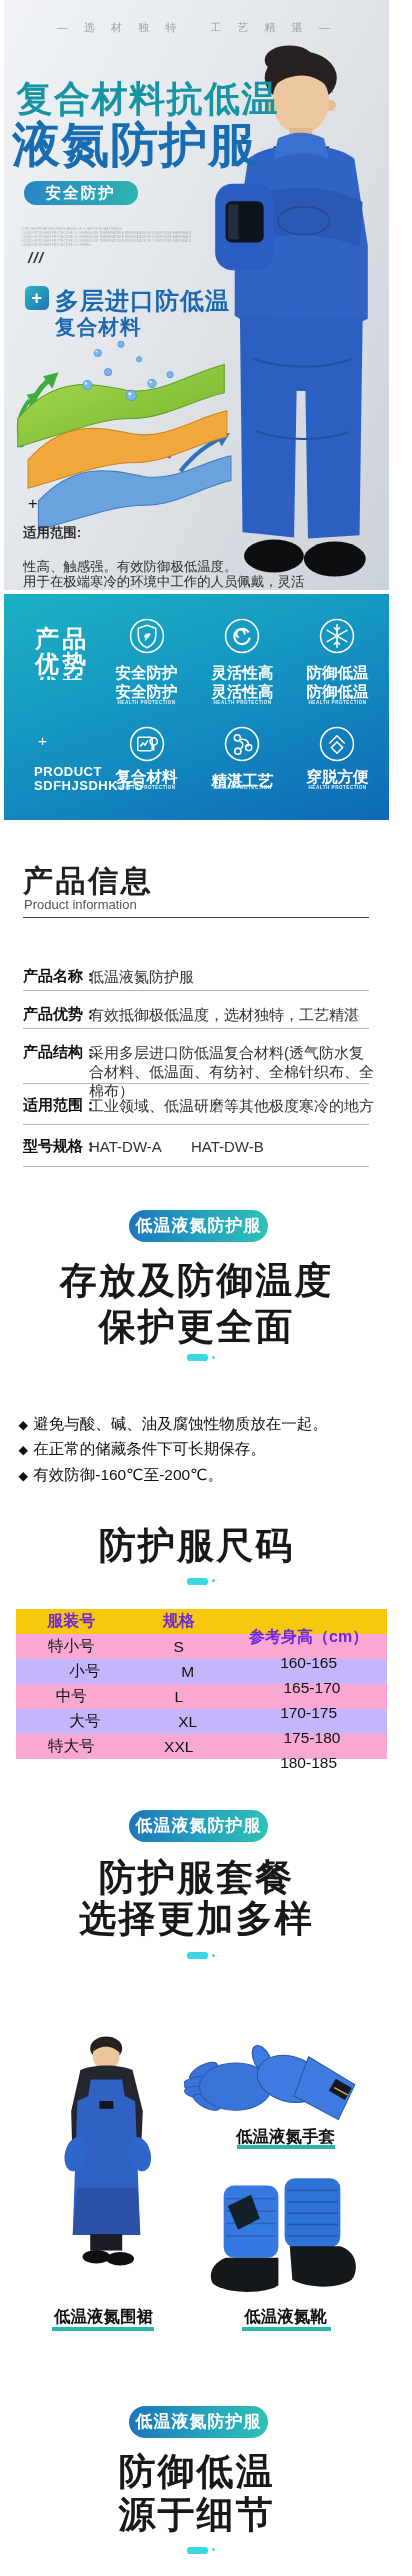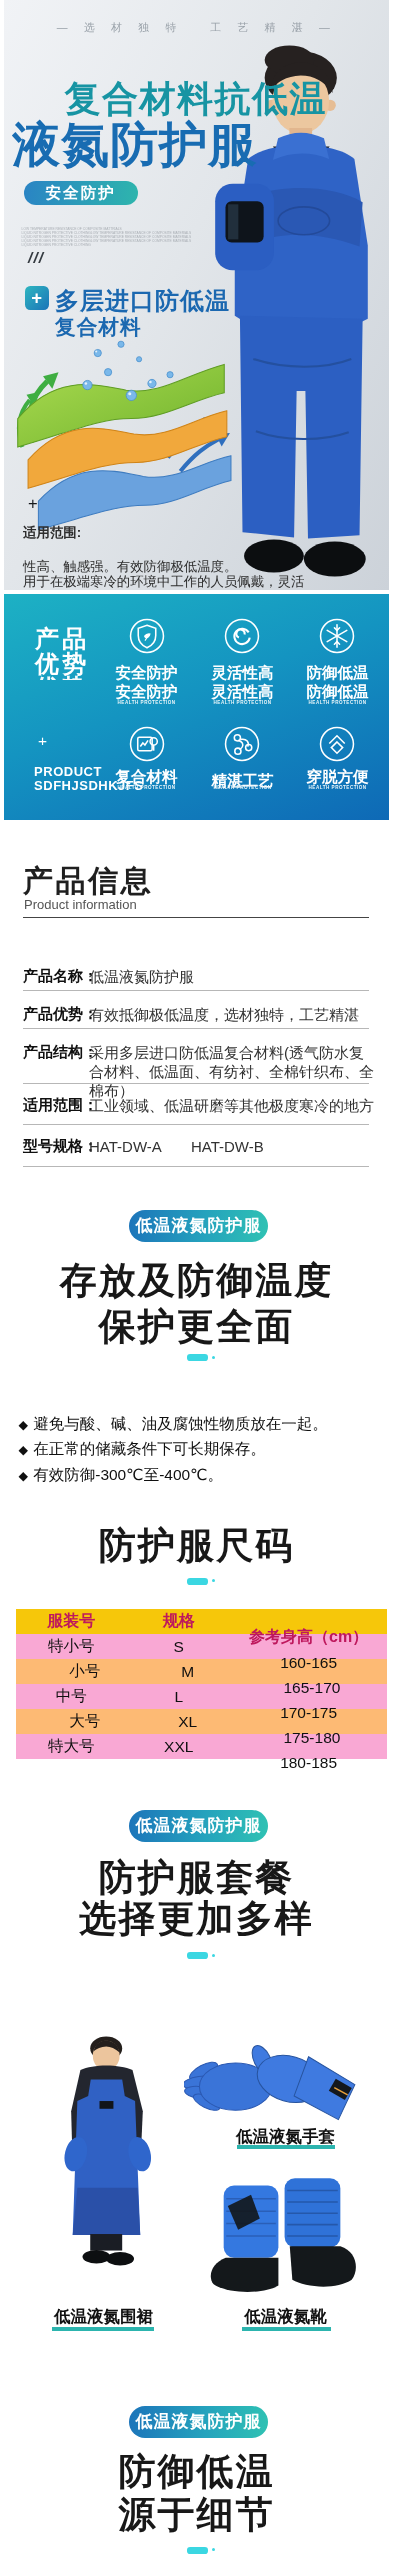--- a/index.html
+++ b/index.html
@@ -4,21 +4,21 @@
 <style>
   html,body{margin:0;padding:0;background:#fff;}
   .page{position:relative;width:412px;height:3031px;background:#fff;overflow:hidden;
         font-family:"Liberation Sans","DejaVu Sans",sans-serif;color:#222;}
   .abs{position:absolute;}
   
   .hero{left:4.1px;top:0;width:385px;height:590px;overflow:hidden;
         background:linear-gradient(118deg,#f1f3f6 0%,#e2e6ea 45%,#ccd2d9 100%);}
   .tagline{top:20.6px;left:0;width:100%;text-align:center;font-size:10.8px;color:#98a0a8;
            letter-spacing:6.7px;white-space:nowrap;}
-  .hero-t1{left:12.4px;top:75px;font-size:36px;font-weight:700;color:#1794a3;letter-spacing:1.5px;white-space:nowrap;margin-left:48px;}
+  .hero-t1{left:12.4px;top:75px;font-size:36px;font-weight:700;color:#1794a3;letter-spacing:1.5px;white-space:nowrap;}
   .hero-t2{left:8.2px;top:113px;font-size:48px;font-weight:700;color:#186cb2;letter-spacing:1px;white-space:nowrap;}
   .hero-badge{left:19.6px;top:181px;width:114px;height:24px;border-radius:12.4px;
               background:linear-gradient(95deg,#2a84c4,#2eb5ad);color:#fff;font-size:15.5px;
               font-weight:700;text-align:center;line-height:24px;letter-spacing:2.1px;}
   .hero-filler{left:17.5px;top:227px;font-size:3.3px;line-height:4.1px;color:#a9aeb4;white-space:nowrap;}
   .hero-slashes{left:24px;top:249px;font-size:15.5px;font-weight:800;font-style:italic;color:#343a40;letter-spacing:1px;}
   .plus-chip{left:20.6px;top:286px;width:24px;height:24px;border-radius:5.2px;
              background:linear-gradient(135deg,#2eb6c0,#1b74b8);color:#fff;font-size:18.5px;
              text-align:center;line-height:23px;font-weight:700;}
   .hero-f1{left:51px;top:285px;font-size:24px;font-weight:700;color:#1b68b0;letter-spacing:1px;white-space:nowrap;}
@@ -51,23 +51,23 @@
   .cyan-dot{width:3.1px;height:3.1px;border-radius:1.5px;background:#3bd7e2;}
   
   .bullet{left:18.5px;font-size:15.5px;color:#101010;white-space:nowrap;}
   .bullet .dia{font-size:12.4px;margin-right:5.2px;}
   
   .size-table{left:15.5px;top:1609px;width:371px;}
   .trow{display:flex;height:25px;align-items:center;}
   .trow .c1{width:30%;text-align:center;}
   .trow .c2{width:28%;text-align:center;}
   .trow .c3{width:42%;text-align:center;margin-top:32px;}
-  .thead{background:#f6c70a;font-size:16px;font-weight:700;color:#be185d;}
+  .thead{background:#f6c70a;font-size:16px;font-weight:700;color:#6d28d9;}
   .tbody{font-size:15.5px;color:#101010;}
-  .row-gray{background:#fdba74;padding-left:16px;}
+  .row-gray{background:#c4b5fd;padding-left:16px;}
   .row-white{background:#f9a8d4;}
   
   .pkg-cap{font-size:16.5px;font-weight:700;color:#111;text-align:center;white-space:nowrap;}
   .teal-underline{height:4.1px;background:#2cb4ae;}
   svg{display:block;}
 </style>
 </head>
 <body>
 
 <div class="page">
@@ -273,21 +273,21 @@
   <div class="abs hr-light" style="top:1166px;"></div>
 
   <div class="abs pill" style="left:129px;top:1210px;">低温液氮防护服</div>
   <div class="abs big-title" style="top:1256px;">存放及防御温度</div>
   <div class="abs big-title" style="top:1302px;">保护更全面</div>
   <div class="abs cyan-dash" style="left:187px;top:1354px;"></div>
   <div class="abs cyan-dot" style="left:212px;top:1356px;"></div>
 
   <div class="abs bullet" style="top:1414px;"><span class="dia">◆</span><span>避免与酸、碱、油及腐蚀性物质放在一起。</span></div>
   <div class="abs bullet" style="top:1439px;"><span class="dia">◆</span><span>在正常的储藏条件下可长期保存。</span></div>
-  <div class="abs bullet" style="top:1465px;"><span class="dia">◆</span><span>有效防御-300℃至-400℃。</span></div>
+  <div class="abs bullet" style="top:1465px;"><span class="dia">◆</span><span>有效防御-160℃至-200℃。</span></div>
 
   <div class="abs big-title" style="top:1521px;">防护服尺码</div>
   <div class="abs cyan-dash" style="left:187px;top:1578px;"></div>
   <div class="abs cyan-dot" style="left:212px;top:1579px;"></div>
 
   <div class="abs size-table">
     <div class="trow thead">
       <div class="c1">服装号</div>
       <div class="c2">规格</div>
       <div class="c3">参考身高（cm）</div>

